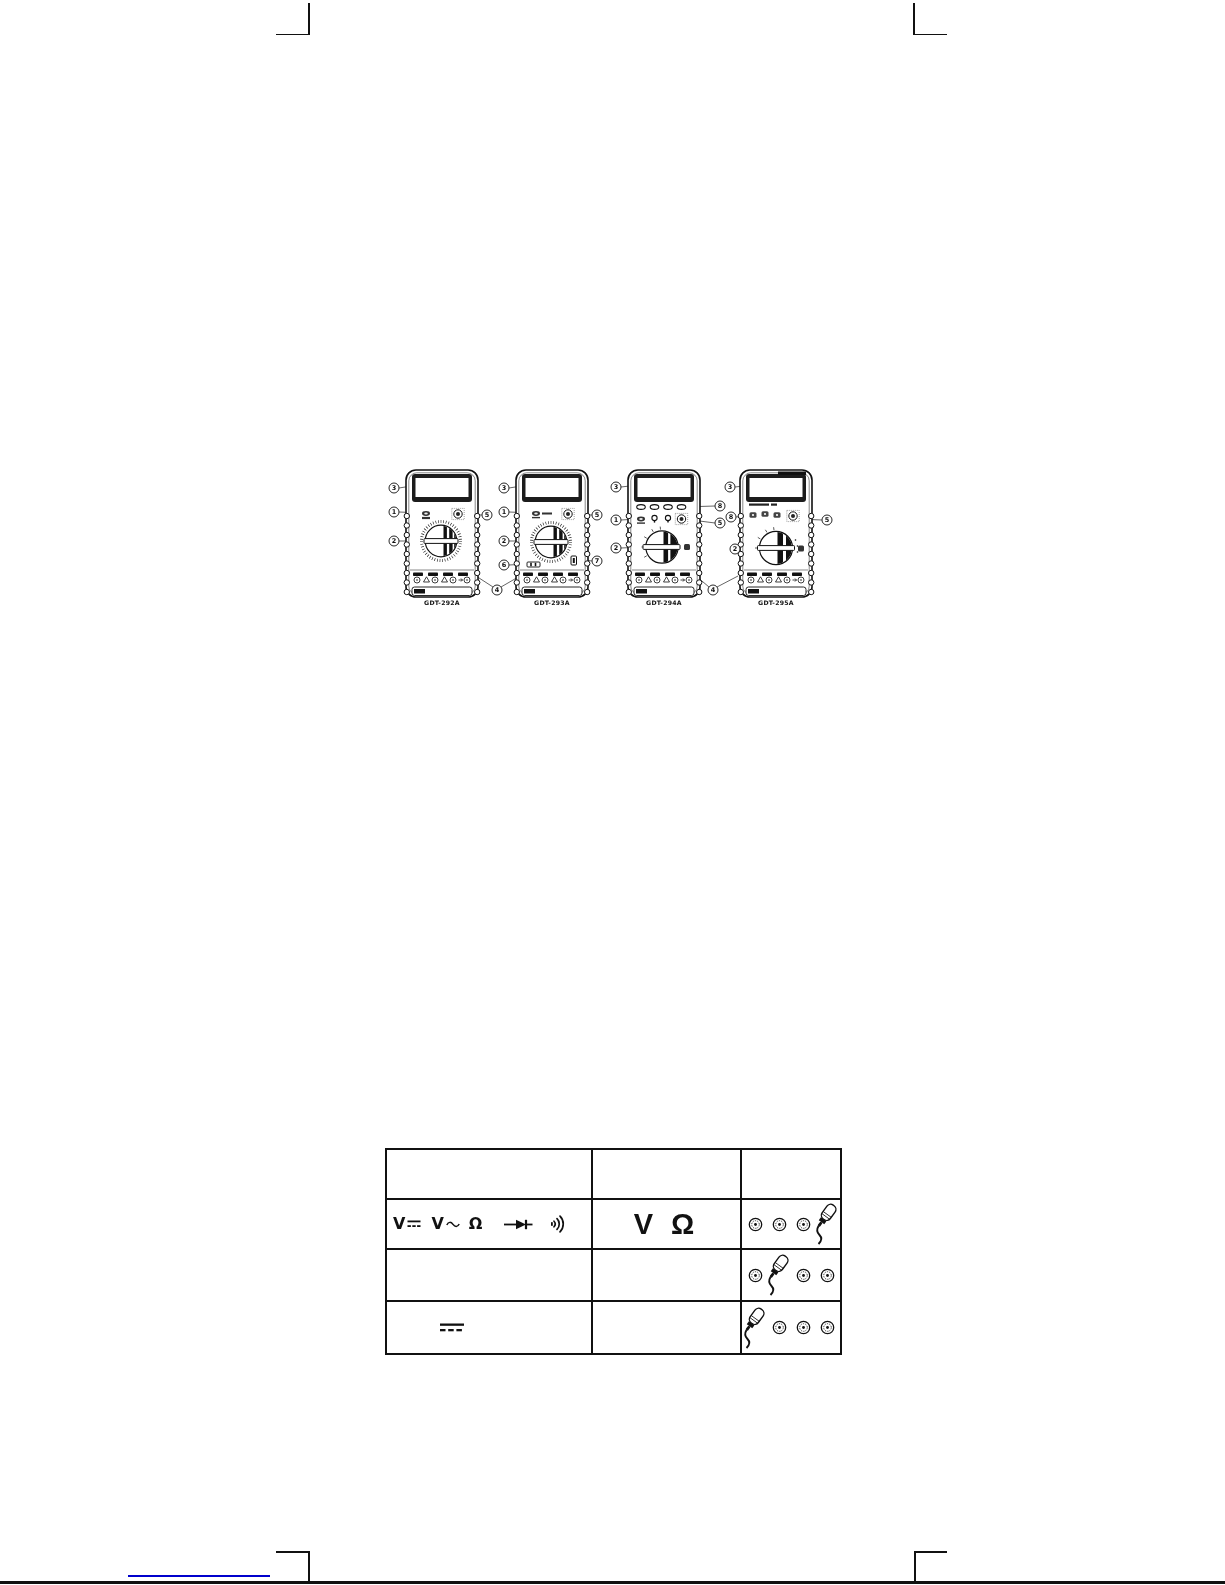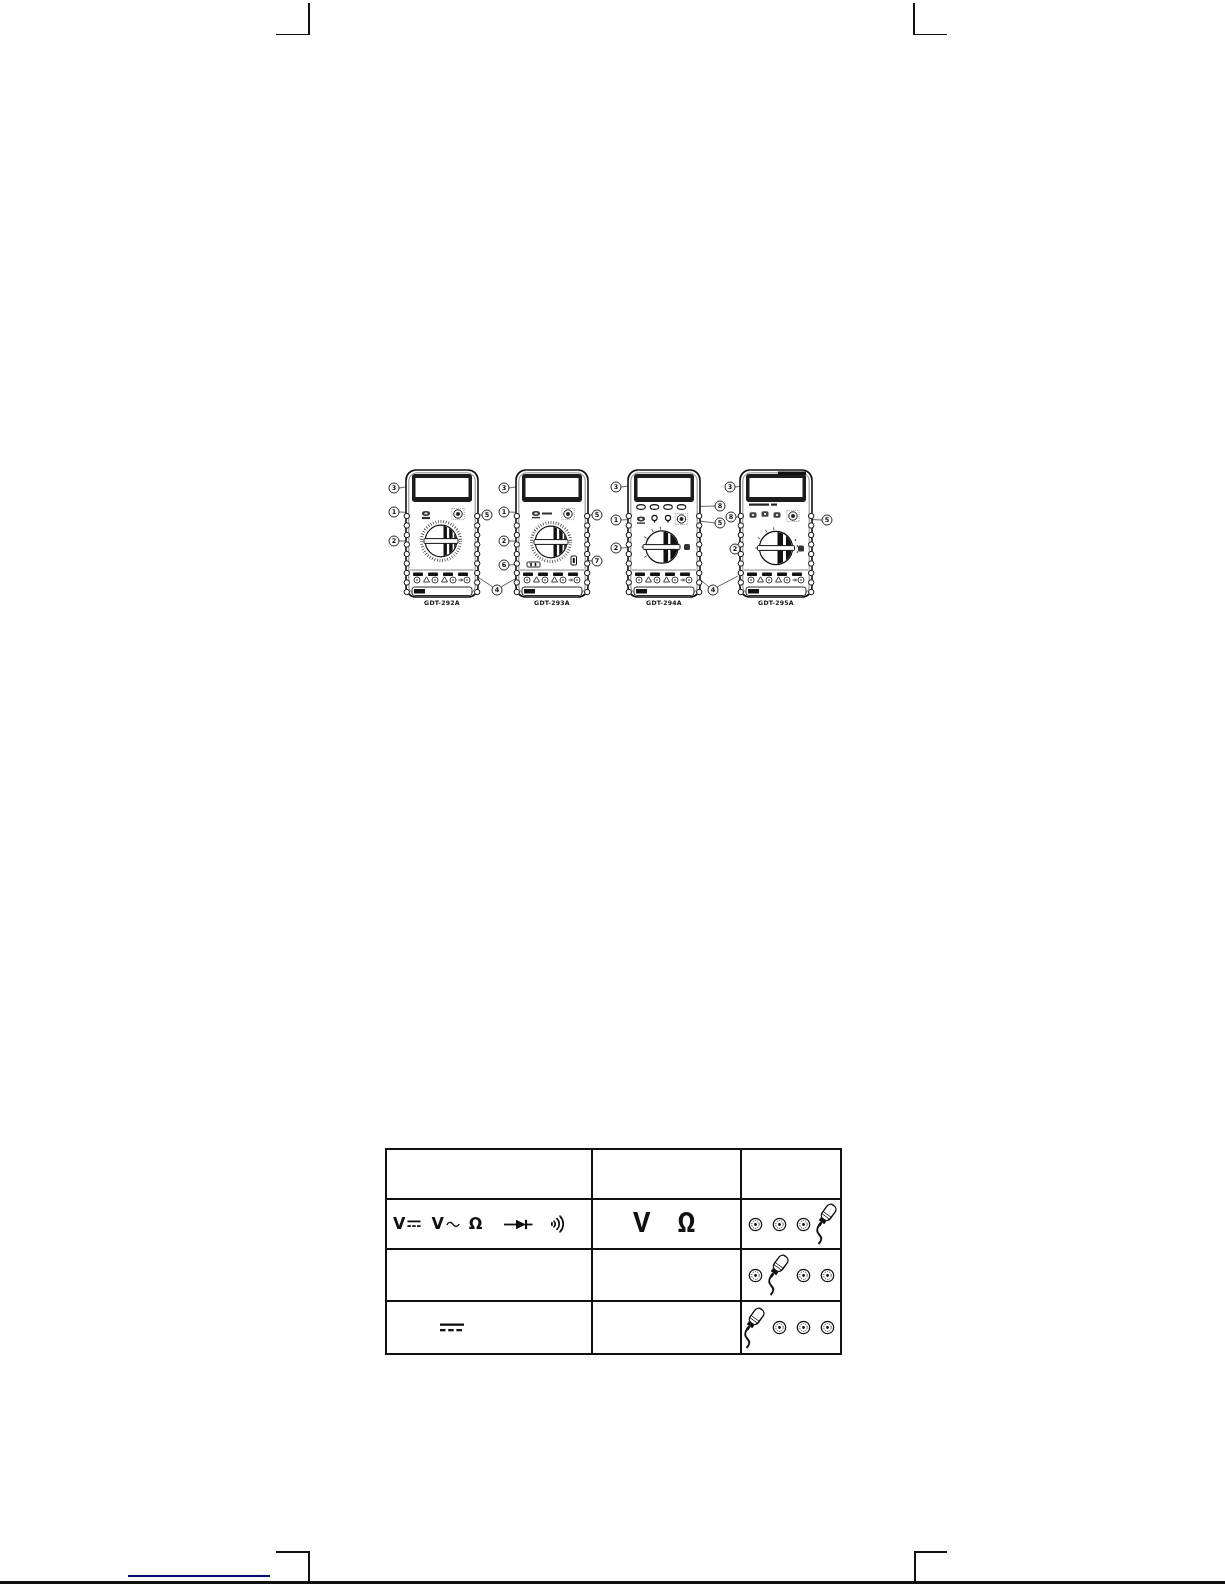--- a/index.html
+++ b/index.html
@@ -19,21 +19,21 @@
   #symtable td{border:2.6px solid #111;padding:0;background:#fff;vertical-align:middle;overflow:visible;}
   .c1{width:204px;} .c2{width:147px;} .c3{width:98px;}
   .rh{height:50px;} .r1{height:50px;} .r2{height:52px;} .r3{height:53px;}
   .fn-cell{display:flex;align-items:center;padding-left:6px;gap:9px;height:100%;}
   .fn-cell.r3pad{padding-left:52px;}
   .fn-item{display:inline-flex;align-items:center;gap:2px;}
   .fn-item b{font-size:16px;font-family:"DejaVu Sans",sans-serif;line-height:1;}
   .fn-cell .fn-item:nth-child(4){margin-left:12px;}
   .fn-cell .fn-item:nth-child(5){margin-left:7px;}
   .disp-cell{text-align:center;font-weight:bold;font-size:29px;letter-spacing:5px;
-             font-family:Liberation Mono, monospace;}
+             font-family:Liberation Sans, sans-serif;}
   .jack-cell{display:flex;align-items:center;justify-content:center;gap:3px;height:100%;}
   .jack-slot{position:relative;width:21px;height:44px;display:inline-flex;align-items:center;justify-content:center;}
   .jack-slot svg{display:block;}
   .jack-slot .probe{position:absolute;left:-6px;top:0px;}
   
   #linkline{left:128px;top:1575px;width:142px;height:2px;background:#0000cc;}
   #bottomrule{left:0px;top:1581px;width:1225px;height:2.5px;background:#111;}
 </style>
 </head>
 <body>

